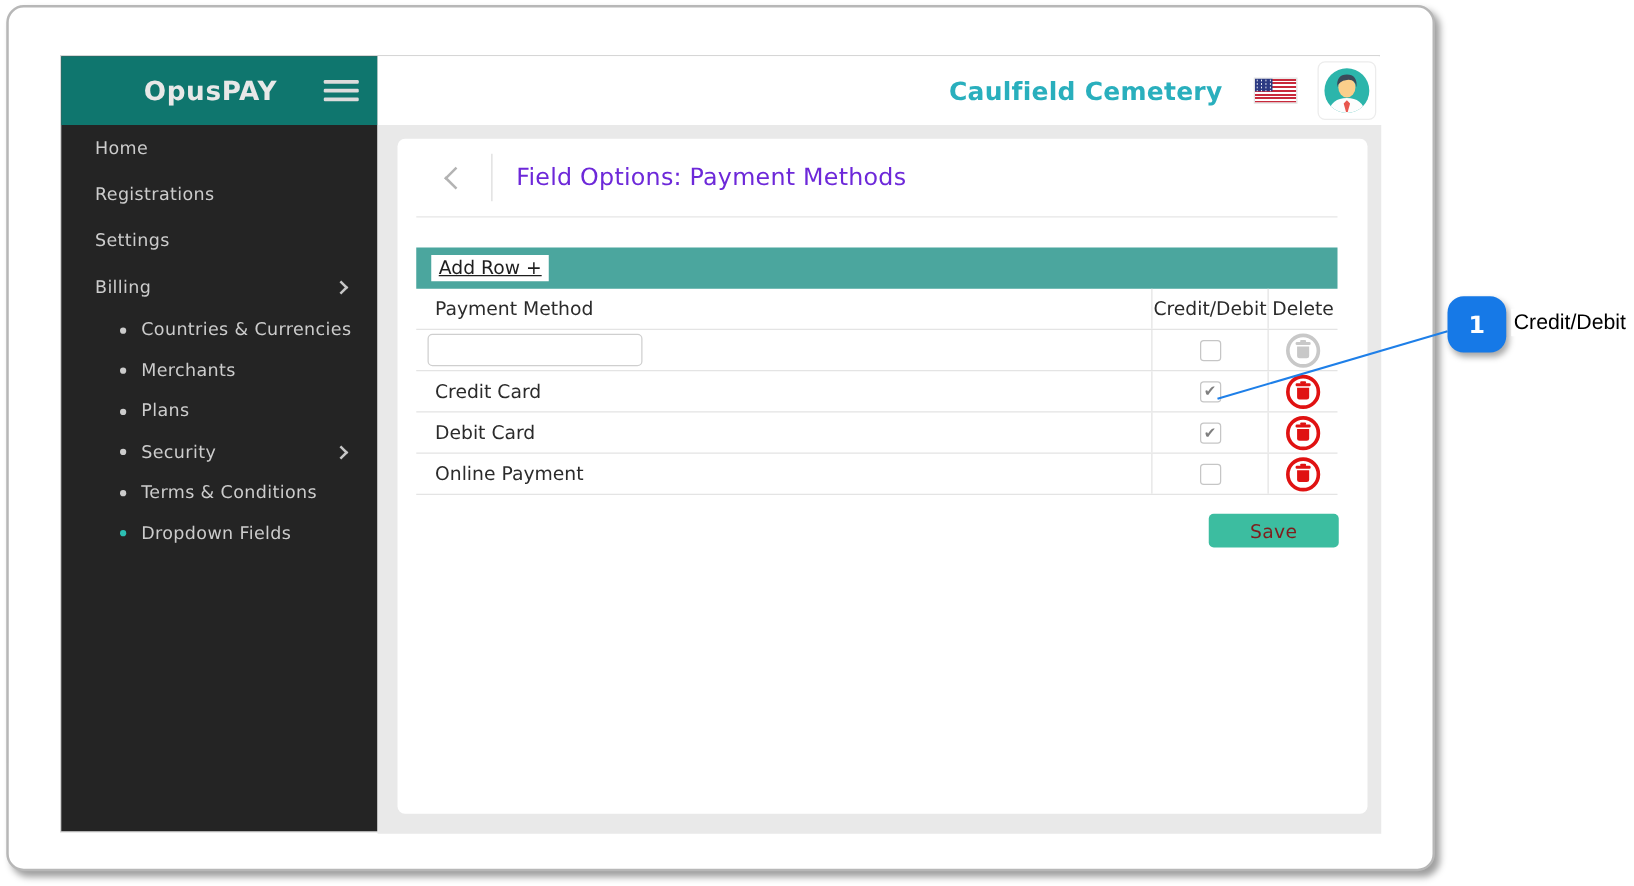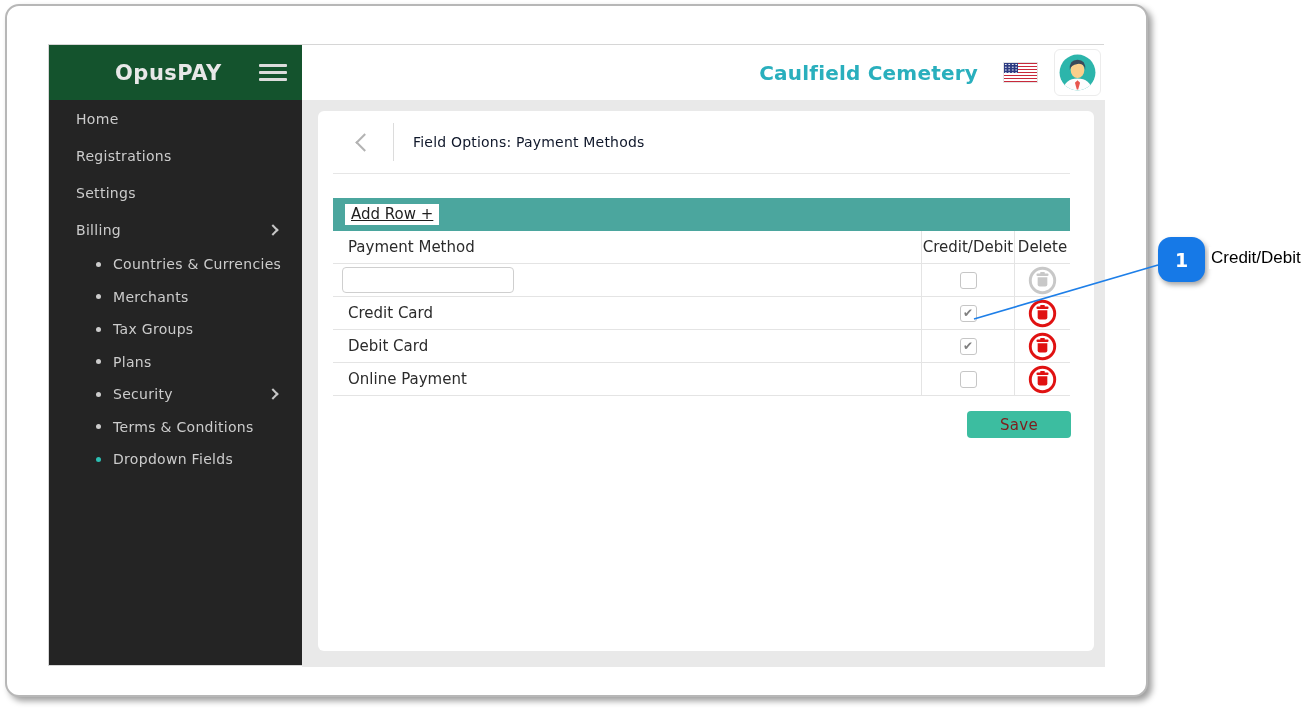--- a/index.html
+++ b/index.html
@@ -9,21 +9,21 @@
   .frame { position: absolute; left: 5px; top: 4px; width: 1143px; height: 693px;
            border: 2px solid #b7b7b7; border-radius: 14px; background: #fff;
            box-shadow: 4px 4px 6px rgba(0,0,0,.38); }
 
   
   .app { position: absolute; left: 48px; top: 44px; width: 1056px; height: 622px;
          border: 1px solid #d6d6d6; background: #fff; }
 
   
   .sidebar { position: absolute; left: 0; top: 0; bottom: 0; width: 253px; background: #242424; }
-  .sidebar-header { height: 55px; background: #14532d; display: flex; align-items: center; position: relative; }
+  .sidebar-header { height: 55px; background: #0f766e; display: flex; align-items: center; position: relative; }
   .brand { color: #e8e8e8; font-weight: bold; font-size: 21px; letter-spacing: .5px; padding-left: 66px; }
   .hamburger { position: absolute; right: 15px; top: 19px; width: 28px; cursor: pointer; }
   .hamburger div { height: 3px; background: #dcdcdc; border-radius: 1px; margin-bottom: 4px; }
   .nav { position: absolute; top: 55px; left: 0; right: 0; list-style: none; }
   .nav li { position: relative; display: flex; align-items: center; color: #cccccc; font-size: 14px; letter-spacing: .3px; cursor: pointer; }
   li.top { height: 37px; padding-left: 27px; }
   li.sub { height: 32.5px; padding-left: 47px; }
   li.gap { margin-top: 4px; }
   .active { color: #2CBFB3; }
   .bullet { width: 5px; height: 5px; border-radius: 50%; background: #cccccc; margin-right: 12px; flex: 0 0 auto; }
@@ -45,21 +45,21 @@
           border: 1px solid #ececec; border-radius: 6px; display: grid; place-content: center; cursor: pointer; }
 
   
   .main { position: absolute; left: 253px; top: 55px; width: 803px; height: 567px; background: #e9e9e9; }
   .card { position: absolute; left: 16px; top: 11px; width: 776px; height: 540px; background: #fff; border-radius: 6px; }
 
   .title-row { position: absolute; left: 0; top: 0; right: 0; height: 62px; display: flex; align-items: center; padding-left: 40px; }
   .back { width: 13px; height: 13px; border-right: 2.5px solid #b3b3b3; border-bottom: 2.5px solid #b3b3b3;
           transform: rotate(135deg); cursor: pointer; flex: 0 0 auto; }
   .vdiv { width: 1px; height: 38px; background: #dcdcdc; margin: 0 19px 0 22px; }
-  .page-title { font-size: 14px; font-weight: 500; color: #0f172a; letter-spacing: .2px; }
+  .page-title { font-size: 19px; font-weight: 500; color: #6d28d9; letter-spacing: .2px; }
   .title-hr { position: absolute; left: 15px; width: 737px; top: 62px; border-top: 1px solid #e6e6e6; }
 
   .tealbar { position: absolute; left: 15px; top: 87px; width: 737px; height: 33px; background: #4BA69E;
              display: flex; align-items: center; padding-left: 12px; }
   .add-row { background: #fff; color: #1e1e1e; font-size: 15px; padding: 1px 6px 2px; border: none;
              font-family: inherit; cursor: pointer; text-decoration: underline; }
 
   .table { position: absolute; left: 15px; top: 120px; width: 737px; }
   .trow { display: grid; grid-template-columns: 588px 93px 56px; height: 33px; border-bottom: 1px solid #e4e4e4; }
   .c-name { display: flex; align-items: center; padding-left: 15px; font-size: 15px; color: #2b2b2b; }
@@ -118,24 +118,20 @@
         <span>Billing</span>
         <span class="chev right"></span>
       </li>
       <li class="sub">
         <span class="bullet"></span>
         <span>Countries &amp; Currencies</span>
       </li>
       <li class="sub">
         <span class="bullet"></span>
         <span>Merchants</span>
-      </li>
-      <li class="sub">
-        <span class="bullet"></span>
-        <span>Tax Groups</span>
       </li>
       <li class="sub">
         <span class="bullet"></span>
         <span>Plans</span>
       </li>
       <li class="sub">
         <span class="bullet"></span>
         <span>Security</span>
         <span class="chev right"></span>
       </li>

